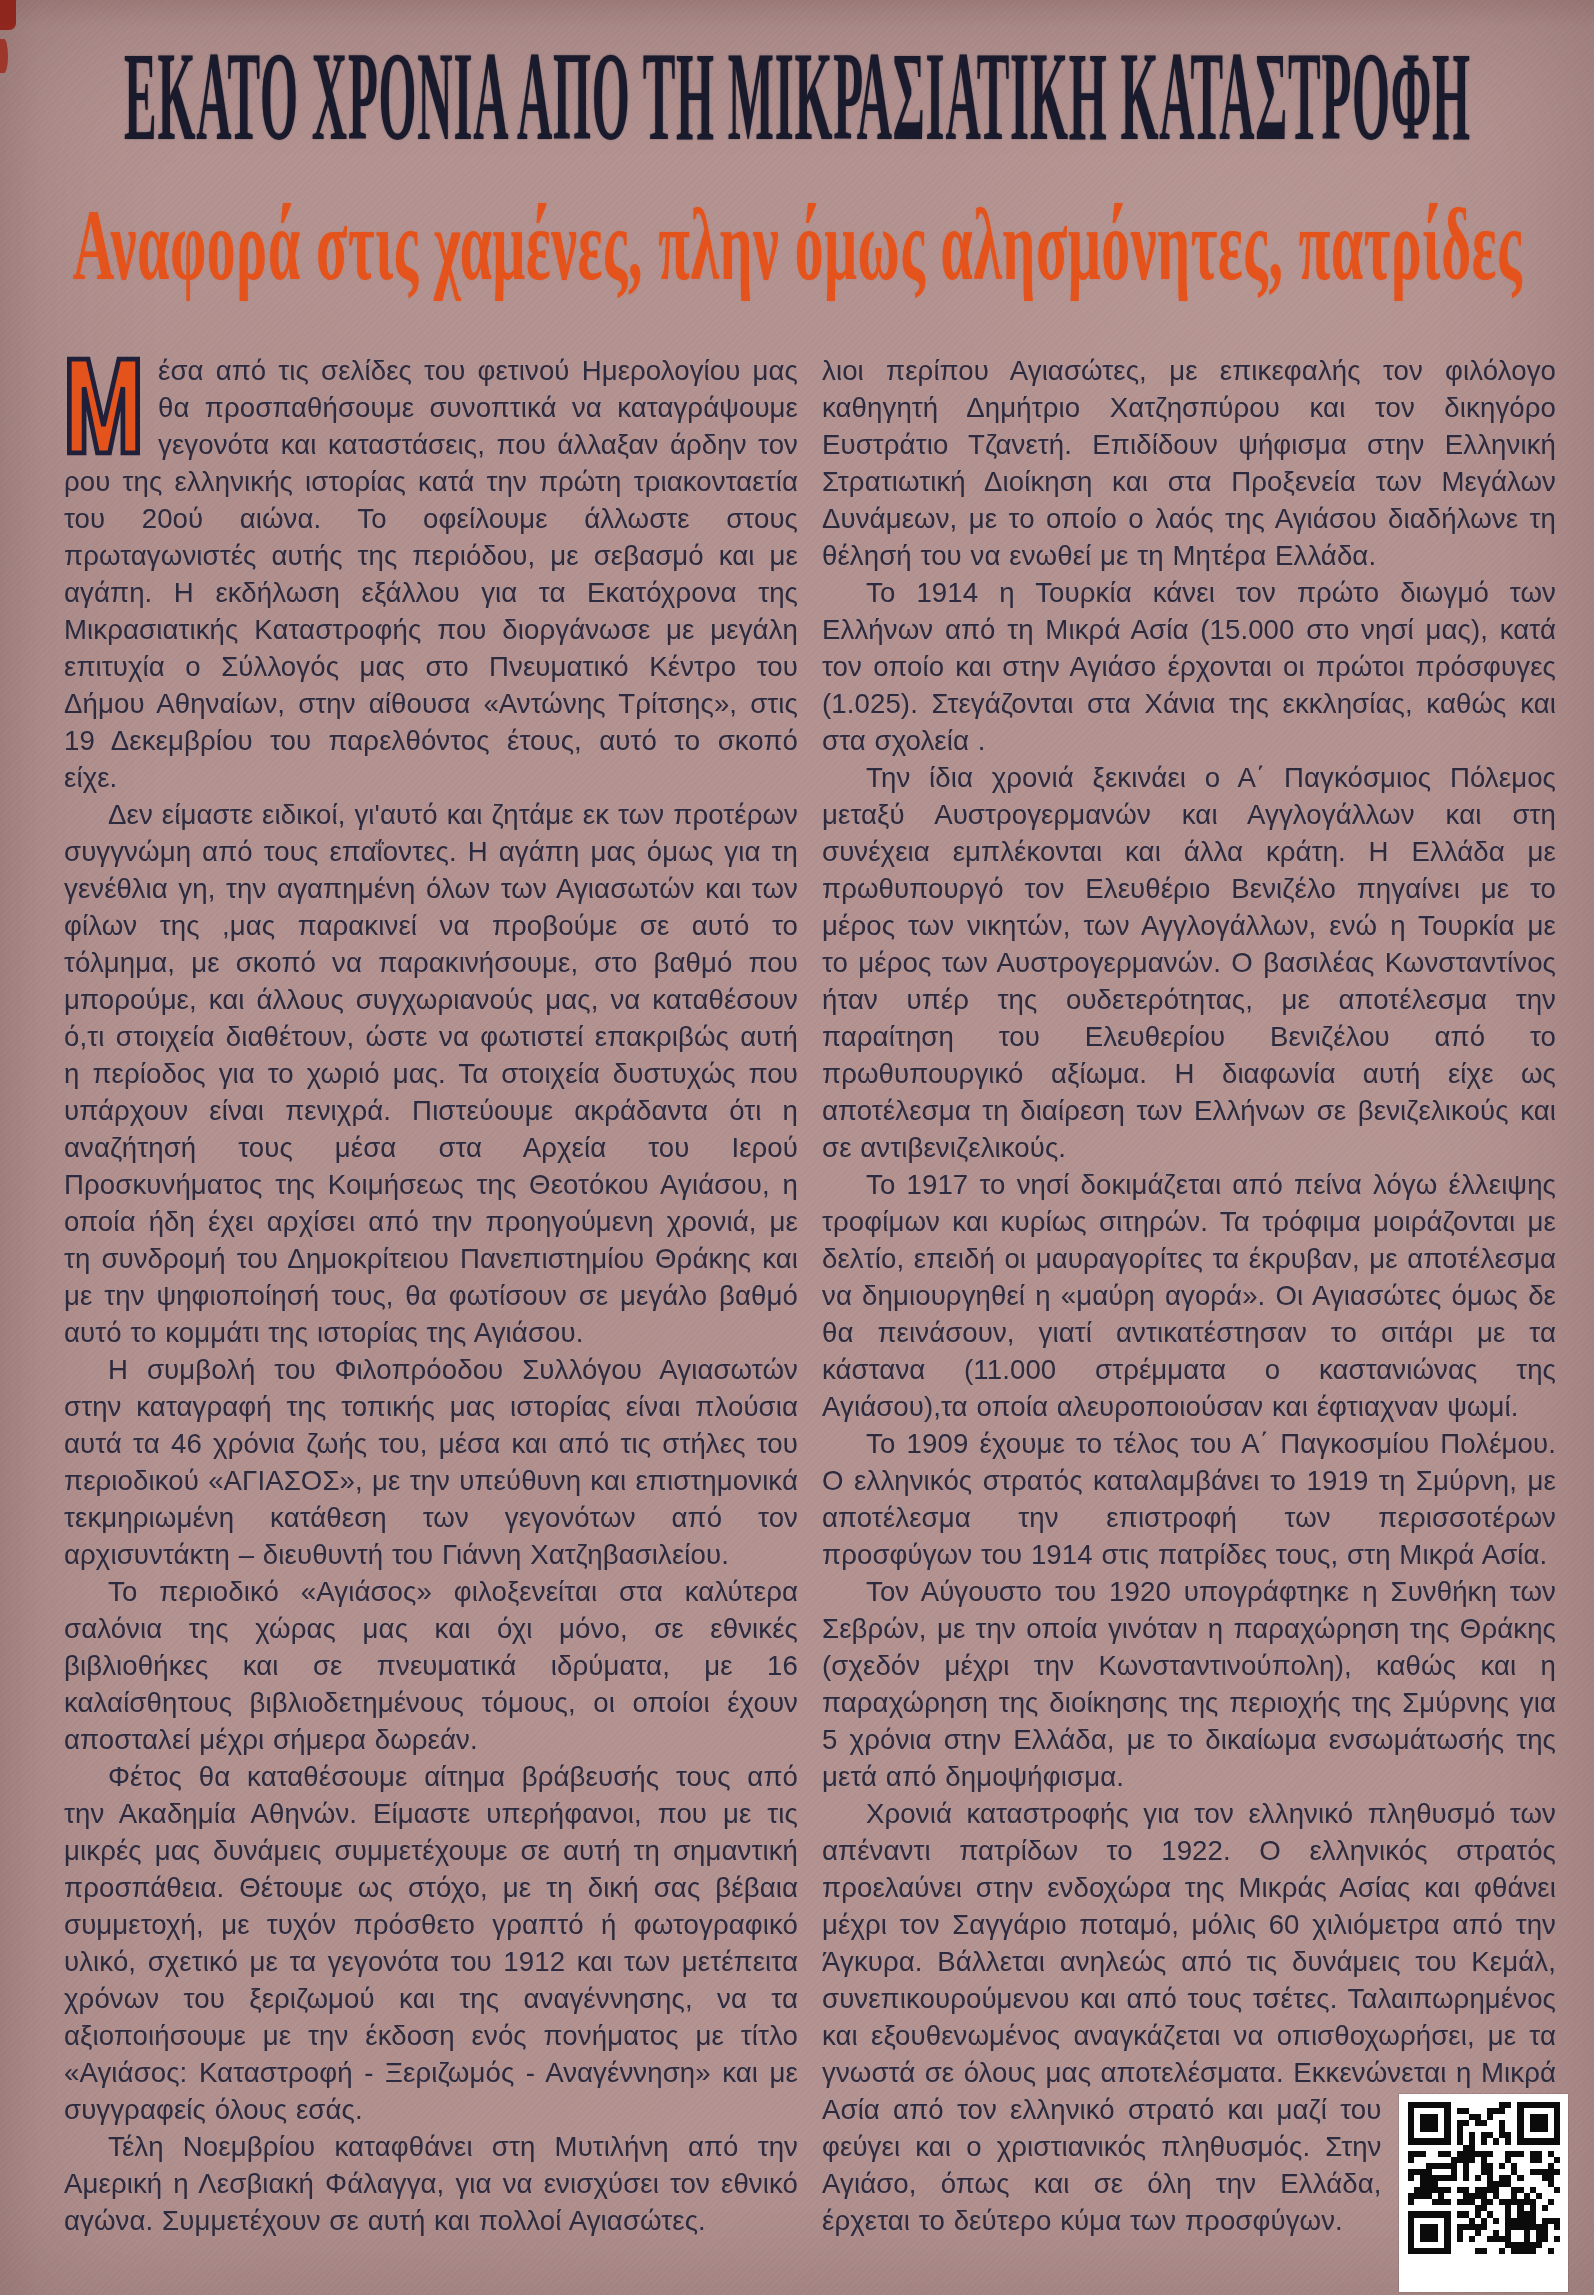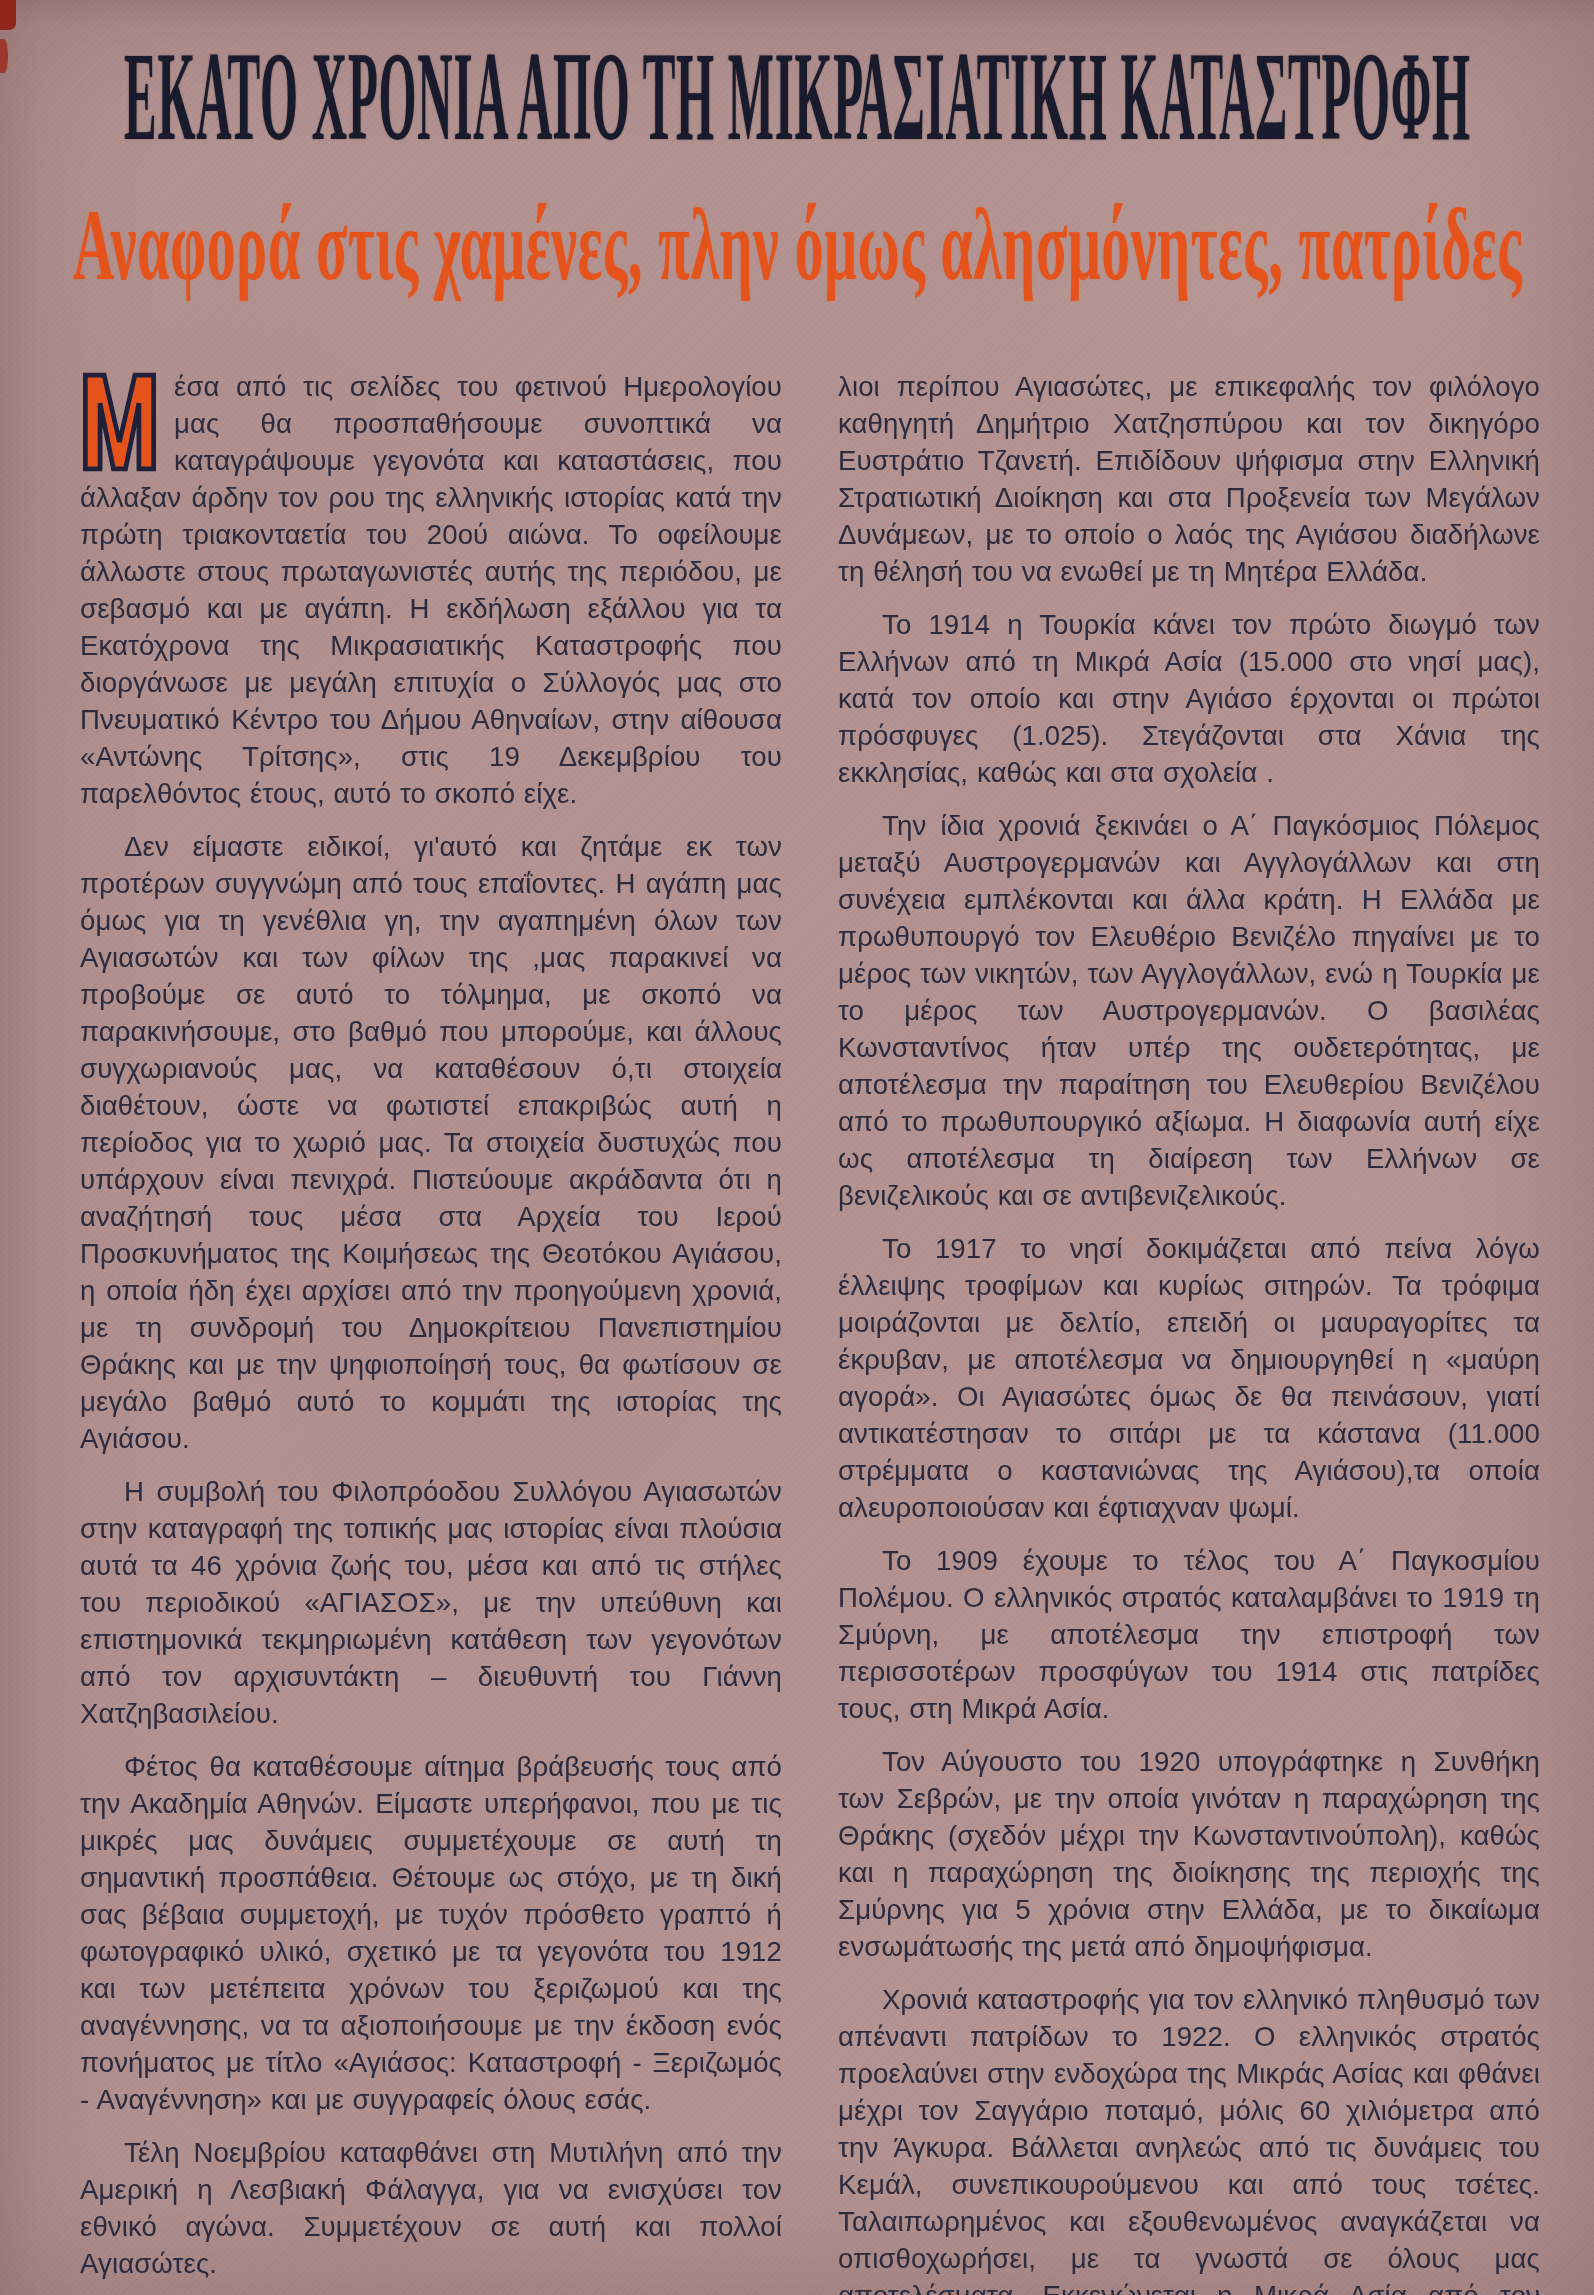--- a/index.html
+++ b/index.html
@@ -50,21 +50,21 @@
   .column{
     position:absolute;top:352px;
     width:734px;
     color:#2b2a3e;
     font-size:27.6px;line-height:37px;
     text-align:justify;
     letter-spacing:0.1px;word-spacing:1px;
   }
   .column.left{left:64px;}
   .column.right{left:822px;}
-  .column p{margin:16px;text-indent:44px;}
+  .column p{margin:0;text-indent:44px;}
   .column p.no-indent{text-indent:0;}
 
   .dropcap-box{
     float:left;width:79px;height:102px;margin:3.4px 15px 0 0;
   }
   .dropcap-box svg{display:block;width:100%;height:100%;}
 
   .qr-box{
     float:right;display:block;
     width:169px;height:198px;
@@ -89,20 +89,21 @@
 <div class="column left">
   <p class="no-indent">
     <span class="dropcap-box">
         <svg viewBox="0 0 118 152" xmlns="http://www.w3.org/2000/svg">
       <path d="M8 146 L8 6 L36 6 L59 106 L82 6 L110 6 L110 146 L88 146 L88 48 L68 146 L50 146 L30 48 L30 146 Z" fill="#e4531b" stroke="#20203a" stroke-width="7" stroke-linejoin="miter"></path>
     </svg>
       </span><span>έσα από τις σελίδες του φετινού Ημερολογίου μας  θα προσπαθήσουμε συνοπτικά να καταγράψουμε γεγονότα και καταστάσεις, που άλλαξαν άρδην τον ρου της ελληνικής ιστορίας κατά την πρώτη τριακονταετία του 20ού αιώνα. Το οφείλουμε άλλωστε στους πρωταγωνιστές αυτής της περιόδου, με σεβασμό και με αγάπη. Η εκδήλωση εξάλλου για τα  Εκατόχρονα της Μικρασιατικής Καταστροφής που διοργάνωσε με μεγάλη  επιτυχία ο Σύλλογός μας στο Πνευματικό Κέντρο του Δήμου Αθηναίων, στην αίθουσα «Αντώνης Τρίτσης», στις 19 Δεκεμβρίου του παρελθόντος έτους, αυτό το σκοπό είχε.</span>
   </p>
   <p>Δεν είμαστε ειδικοί, γι'αυτό και ζητάμε εκ των προτέρων συγγνώμη από τους επαΐοντες. Η αγάπη μας όμως για τη γενέθλια γη, την αγαπημένη όλων των Αγιασωτών και των φίλων της ,μας παρακινεί να προβούμε σε αυτό το τόλμημα, με σκοπό να παρακινήσουμε, στο βαθμό που μπορούμε, και  άλλους συγχωριανούς μας, να καταθέσουν ό,τι στοιχεία διαθέτουν, ώστε να φωτιστεί επακριβώς αυτή η περίοδος για το χωριό μας. Τα στοιχεία δυστυχώς που υπάρχουν είναι πενιχρά. Πιστεύουμε ακράδαντα ότι η αναζήτησή τους  μέσα στα Αρχεία του Ιερού Προσκυνήματος της Κοιμήσεως της Θεοτόκου Αγιάσου, η οποία ήδη έχει αρχίσει από την προηγούμενη χρονιά, με τη συνδρομή του Δημοκρίτειου Πανεπιστημίου Θράκης  και με την ψηφιοποίησή τους, θα φωτίσουν σε μεγάλο βαθμό αυτό το κομμάτι της ιστορίας της Αγιάσου.</p>
   <p>Η συμβολή του Φιλοπρόοδου Συλλόγου Αγιασωτών στην καταγραφή της τοπικής μας ιστορίας είναι πλούσια αυτά τα 46 χρόνια ζωής του, μέσα και από τις στήλες του περιοδικού «ΑΓΙΑΣΟΣ», με την υπεύθυνη και επιστημονικά τεκμηριωμένη κατάθεση  των γεγονότων από τον αρχισυντάκτη – διευθυντή του Γιάννη Χατζηβασιλείου.</p>
+  <p>Το περιοδικό «Αγιάσος» φιλοξενείται στα καλύτερα σαλόνια της χώρας μας και όχι μόνο, σε εθνικές βιβλιοθήκες και σε πνευματικά ιδρύματα, με 16 καλαίσθητους βιβλιοδετημένους τόμους, οι οποίοι έχουν αποσταλεί μέχρι σήμερα δωρεάν.</p>
   <p>Φέτος θα καταθέσουμε αίτημα βράβευσής τους από την Ακαδημία Αθηνών. Είμαστε υπερήφανοι, που με τις μικρές μας δυνάμεις συμμετέχουμε σε αυτή τη σημαντική  προσπάθεια. Θέτουμε ως στόχο, με τη δική σας βέβαια συμμετοχή, με τυχόν πρόσθετο γραπτό ή φωτογραφικό υλικό, σχετικό με τα γεγονότα του 1912 και των μετέπειτα χρόνων του ξεριζωμού και της αναγέννησης, να τα αξιοποιήσουμε με την έκδοση ενός πονήματος με τίτλο «Αγιάσος: Καταστροφή - Ξεριζωμός - Αναγέννηση» και με συγγραφείς όλους εσάς.</p>
   <p>Τέλη Νοεμβρίου καταφθάνει στη Μυτιλήνη από την Αμερική η Λεσβιακή Φάλαγγα, για να ενισχύσει τον εθνικό αγώνα. Συμμετέχουν σε αυτή  και  πολλοί  Αγιασώτες.</p>
 
 </div>
 
 <div class="column right">
   <p class="no-indent">λιοι περίπου Αγιασώτες, με επικεφαλής τον φιλόλογο καθηγητή Δημήτριο Χατζησπύρου και τον δικηγόρο Ευστράτιο Τζανετή. Επιδίδουν ψήφισμα στην Ελληνική Στρατιωτική Διοίκηση και στα Προξενεία των Μεγάλων Δυνάμεων, με το οποίο ο λαός της Αγιάσου διαδήλωνε τη θέλησή του να ενωθεί με τη Μητέρα Ελλάδα.</p>
   <p>Το 1914 η Τουρκία κάνει τον πρώτο διωγμό των Ελλήνων από τη Μικρά Ασία (15.000 στο νησί μας), κατά τον οποίο και στην Αγιάσο έρχονται οι πρώτοι πρόσφυγες (1.025). Στεγάζονται στα Χάνια της εκκλησίας, καθώς και στα σχολεία .</p>
   <p>Την ίδια χρονιά ξεκινάει ο Α΄ Παγκόσμιος Πόλεμος μεταξύ Αυστρογερμανών και Αγγλογάλλων και στη συνέχεια εμπλέκονται και άλλα κράτη. Η Ελλάδα με πρωθυπουργό τον Ελευθέριο Βενιζέλο πηγαίνει με το μέρος των νικητών, των Αγγλογάλλων, ενώ η Τουρκία με το μέρος των Αυστρογερμανών. Ο βασιλέας Κωνσταντίνος ήταν υπέρ της ουδετερότητας, με αποτέλεσμα την παραίτηση του Ελευθερίου Βενιζέλου από το πρωθυπουργικό αξίωμα. Η διαφωνία αυτή είχε ως αποτέλεσμα τη διαίρεση των Ελλήνων σε βενιζελικούς και  σε αντιβενιζελικούς.</p>
   <p>Το 1917 το νησί δοκιμάζεται από  πείνα λόγω έλλειψης τροφίμων και κυρίως σιτηρών. Τα τρόφιμα μοιράζονται με δελτίο, επειδή οι μαυραγορίτες τα έκρυβαν, με αποτέλεσμα να δημιουργηθεί η «μαύρη αγορά». Οι Αγιασώτες όμως δε θα πεινάσουν, γιατί αντικατέστησαν το σιτάρι με τα κάστανα (11.000 στρέμματα ο καστανιώνας της Αγιάσου),τα οποία αλευροποιούσαν και έφτιαχναν ψωμί.</p>

